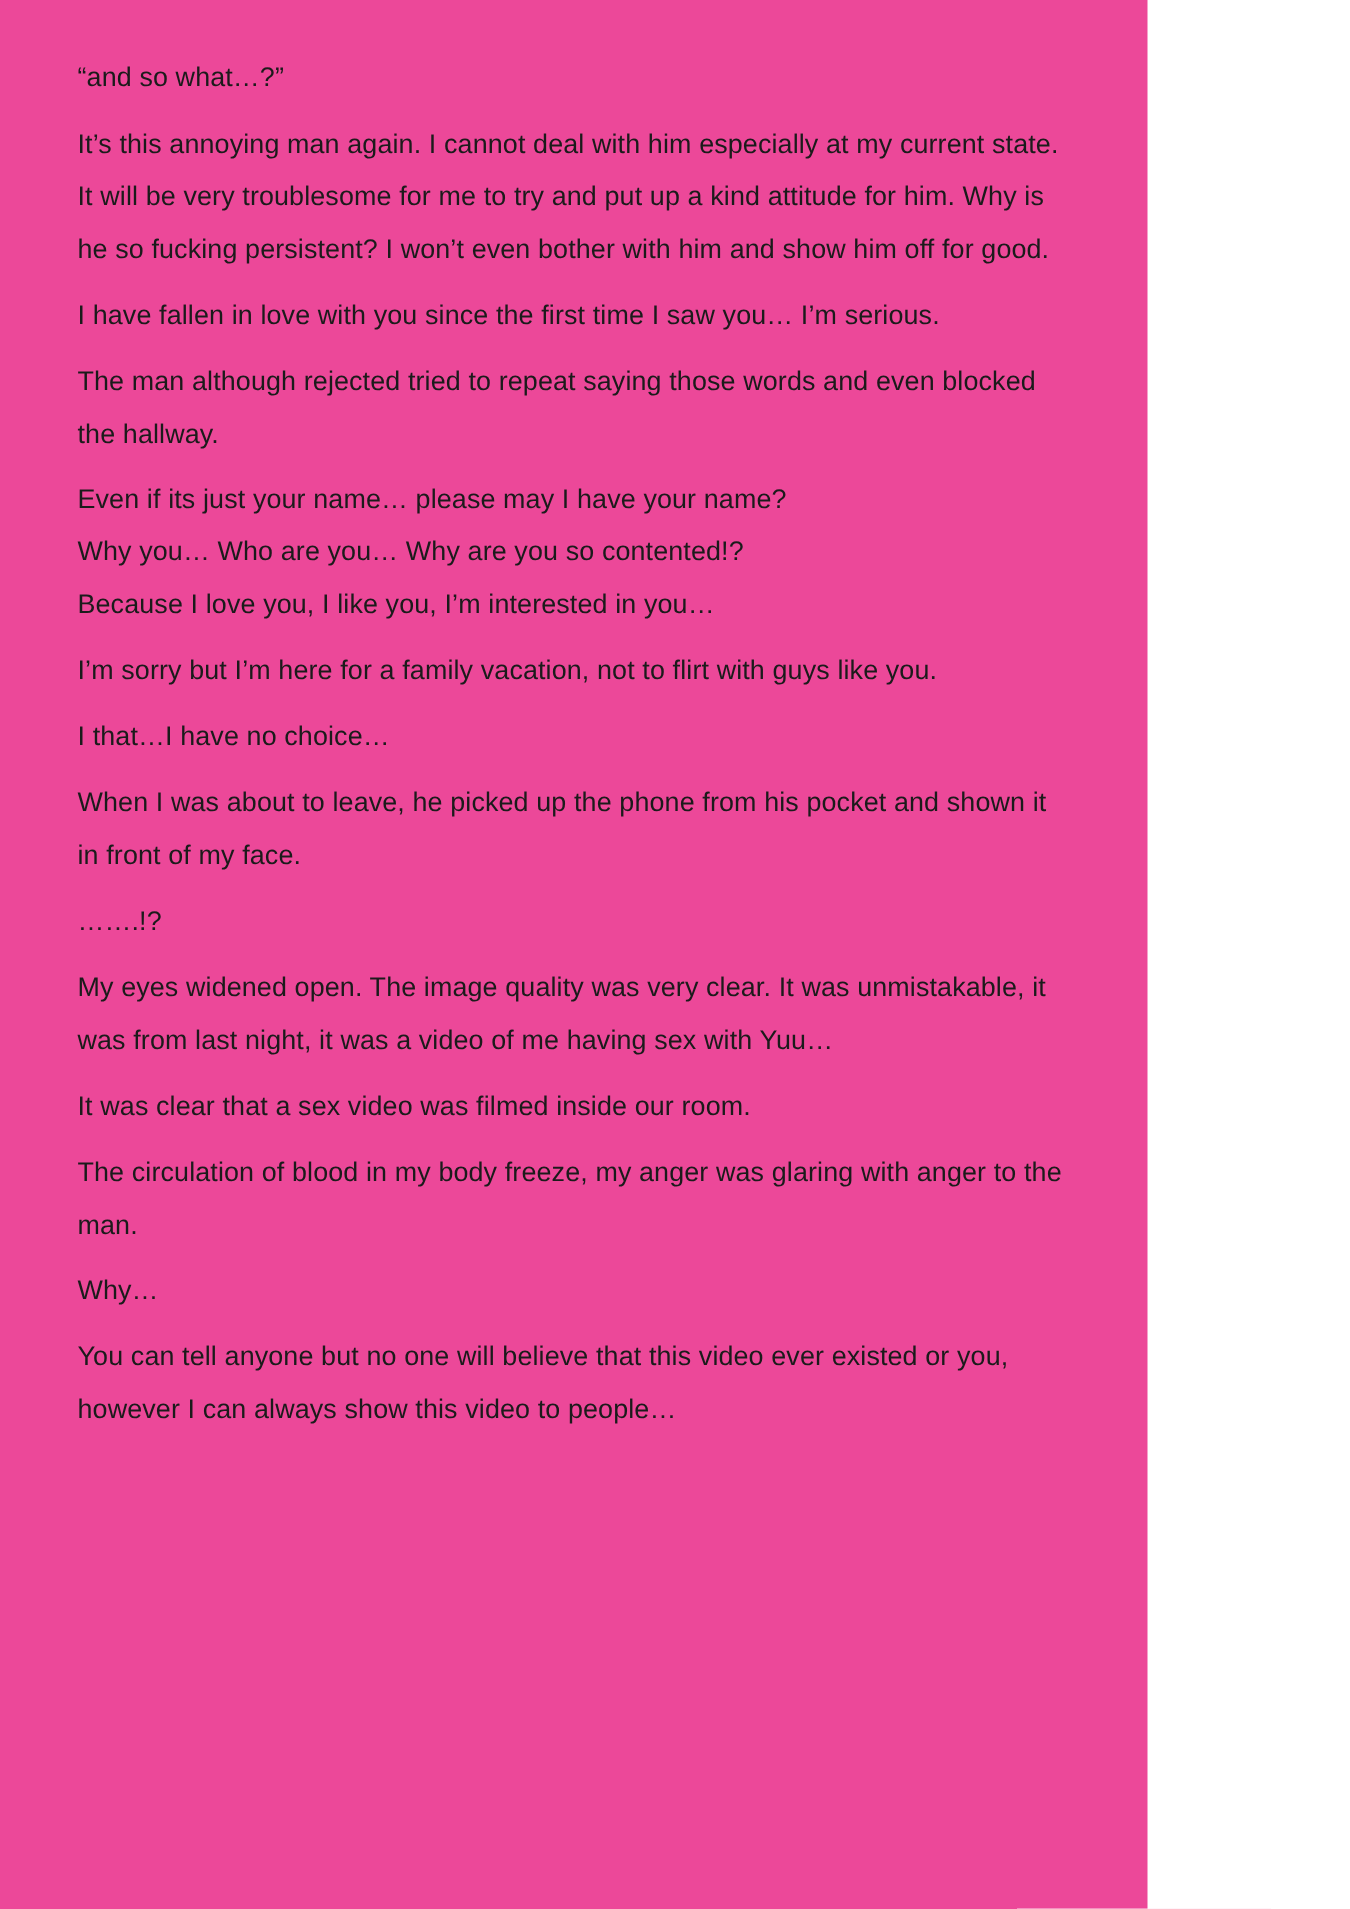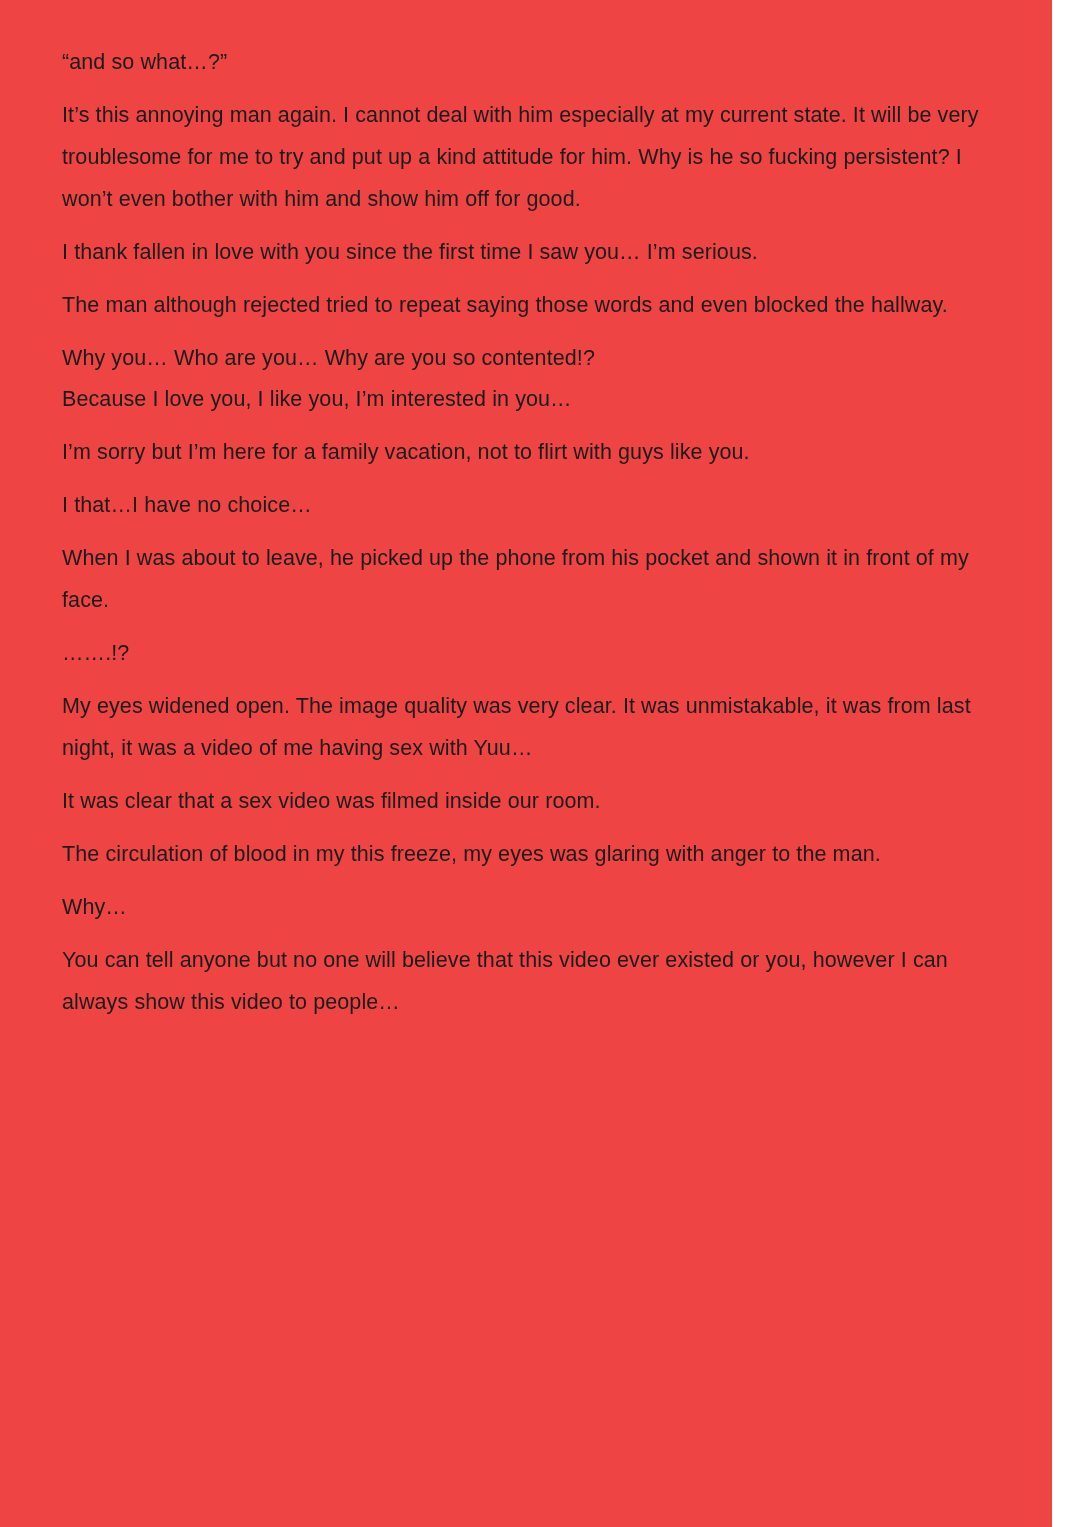--- a/index.html
+++ b/index.html
@@ -9,24 +9,24 @@
   }
   body {
     width: 1080px;
     height: 1527px;
     font-family: "Liberation Sans", sans-serif;
     color: #1a1a1a;
     overflow: hidden;
   }
   .page {
     box-sizing: border-box;
-    width: 1052px;
+    width: 918px;
     height: 1527px;
     padding: 42px 62px 0 62px;
-    background: #ef4444;
+    background: #ec4899;
   }
   .doc-body {
     font-size: 21.5px;
     line-height: 1.95;
     color: #1b1b1b;
     letter-spacing: 0.1px;
   }
   .para {
     margin: 0 0 11px 0;
     text-align: left;
@@ -40,32 +40,33 @@
   }
 </style>
 </head>
 <body>
 
 <div class="page">
   <div class="doc-body">
 
     <p class="para">“and so what…?”</p>
     <p class="para">It’s this annoying man again.  I cannot deal with him especially at my current state. It will be very troublesome for me to try and put up a kind attitude for him. Why is he so fucking persistent?  I won’t even bother with him and show him off for good.</p>
-    <p class="para">I thank fallen in love with you since the first time I saw you…  I’m serious.</p>
+    <p class="para">I have fallen in love with you since the first time I saw you…  I’m serious.</p>
     <p class="para">The man although rejected tried to repeat saying those words and even blocked the hallway.</p>
 
     <div class="block">
+      <p class="line">Even if its just your name…  please may I have your name?</p>
       <p class="line">Why you… Who are you… Why are you so contented!?</p>
       <p class="line">Because I love you, I like you, I’m interested in you…</p>
     </div>
 
     <p class="para">I’m sorry but I’m here for a family vacation, not to flirt with guys like you.</p>
     <p class="para">I that…I have no choice…</p>
     <p class="para">When I was about to leave, he picked up the phone from his pocket and shown it in front of my face.</p>
     <p class="para">…….!?</p>
     <p class="para">My eyes widened open. The image quality was very clear. It was unmistakable, it was from last night, it was a video of me having sex with Yuu…</p>
     <p class="para">It was clear that a sex video was filmed inside our room.</p>
-    <p class="para">The circulation of blood in my this freeze, my eyes was glaring with anger to the man.</p>
+    <p class="para">The circulation of blood in my body freeze, my anger was glaring with anger to the man.</p>
     <p class="para">Why…</p>
     <p class="para">You can tell anyone but no one will believe that this video ever existed or you, however I can always show this video to people…</p>
 
   </div>
 </div>
 
 </body></html>

